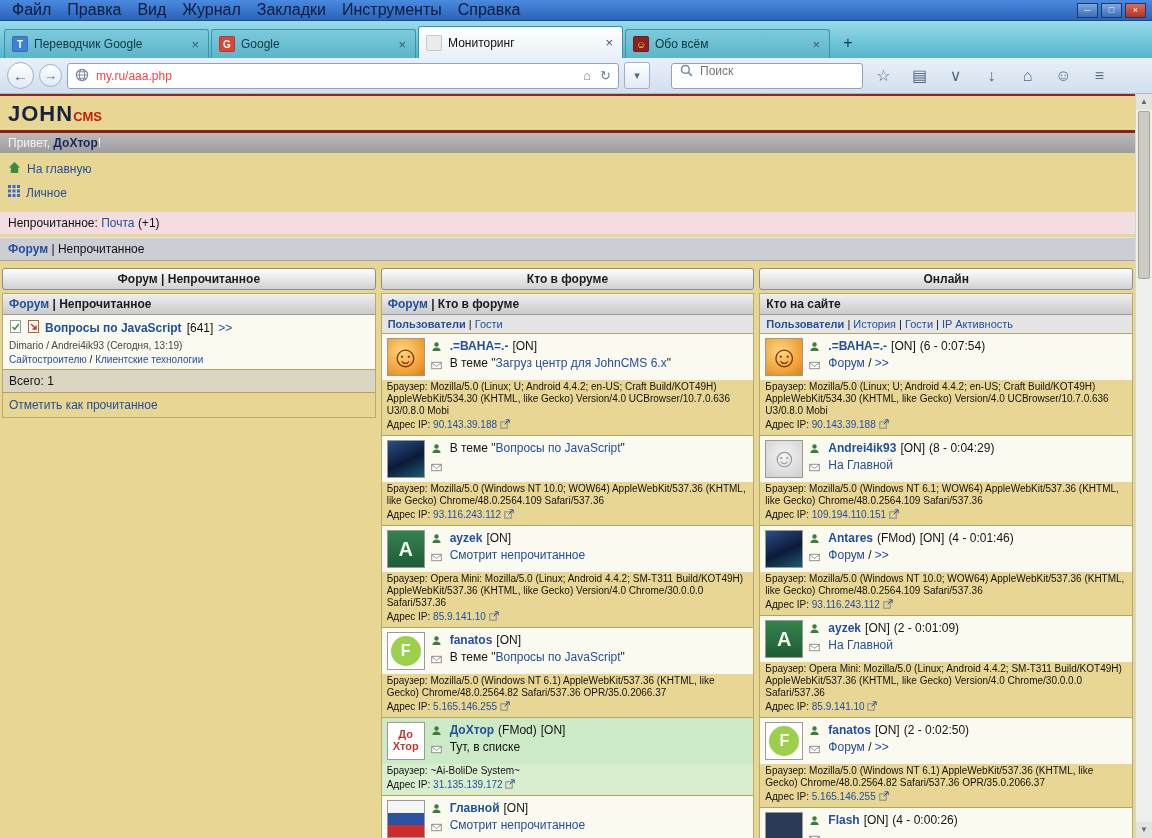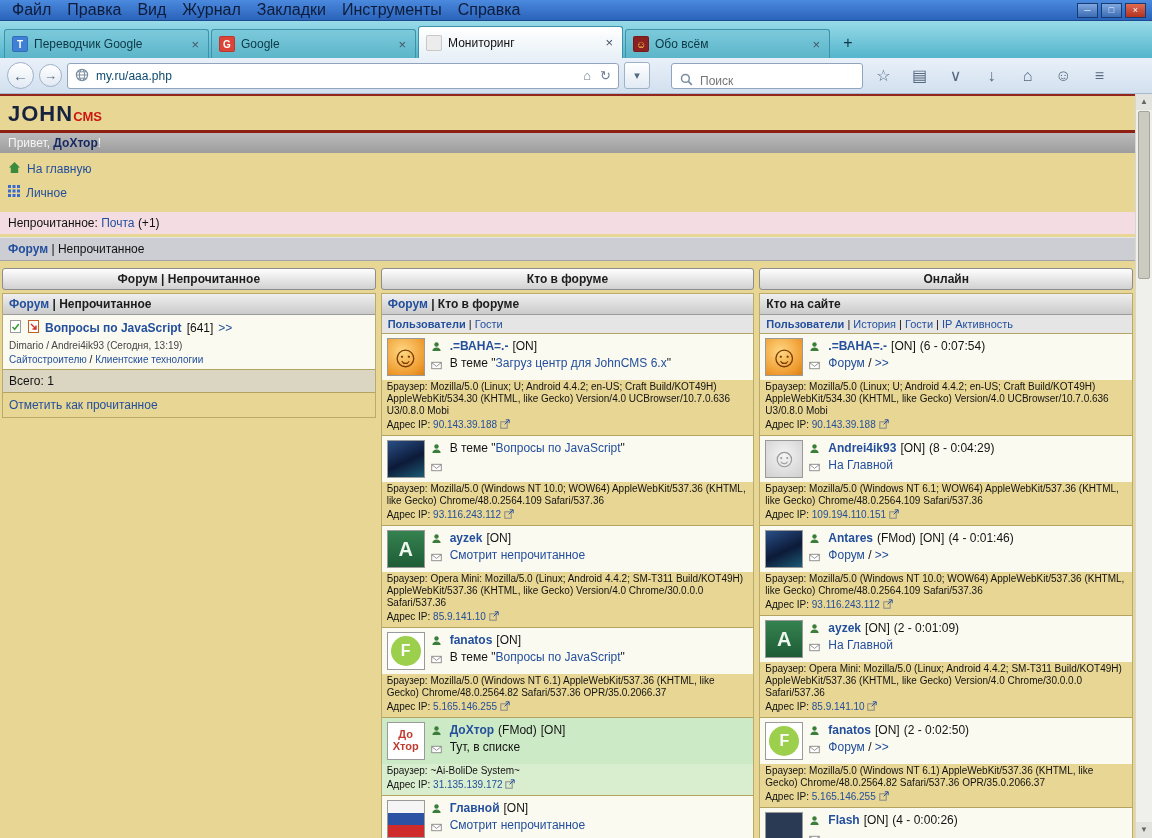--- a/index.html
+++ b/index.html
@@ -25,23 +25,23 @@
   .tab-label{flex:1;overflow:hidden;text-overflow:ellipsis;white-space:nowrap}
   .tab-close{color:#456;font-size:13px;line-height:13px;padding:0 2px;cursor:pointer}
   .newtab{width:26px;height:24px;margin:0 0 3px 3px;color:#0c3745;font-size:16px;display:flex;align-items:center;justify-content:center;border-radius:3px;cursor:pointer}
 
   
   .navbar{height:36px;flex:0 0 auto;background:linear-gradient(#e9f0f9,#d2e0ef);border-bottom:1px solid #a9bacd;display:flex;align-items:center;padding:0 7px;gap:5px}
   .navbtn{width:27px;height:27px;border:1px solid #9db1c7;border-radius:50%;background:linear-gradient(#ffffff,#e2eaf4);display:flex;align-items:center;justify-content:center;color:#53677e;font-size:15px;cursor:pointer;flex:0 0 auto}
   .navbtn.small{width:23px;height:23px;font-size:13px}
   .navbtn.sq{border-radius:3px;width:26px;font-size:11px}
   .urlbar{display:flex;align-items:center;width:552px;height:26px;background:#fff;border:1px solid #90a5bc;border-radius:3px;padding:0 5px;gap:5px;flex:0 0 auto}
-  .url-input{flex:1;border:none;outline:none;font-size:12px;color:#0c4a6e;font-family:"Liberation Sans",sans-serif;background:transparent}
+  .url-input{flex:1;border:none;outline:none;font-size:12px;color:#ef4444;font-family:"Liberation Sans",sans-serif;background:transparent}
   .urlic{color:#6d8095;font-size:13px;line-height:13px;cursor:pointer;padding:0 2px}
-  .searchbar{display:flex;align-items:flex-end;width:192px;height:26px;background:#fff;border:1px solid #90a5bc;border-radius:3px;padding:0 6px;gap:5px;margin-left:16px;flex:0 0 auto}
+  .searchbar{display:flex;align-items:flex-start;width:192px;height:26px;background:#fff;border:1px solid #90a5bc;border-radius:3px;padding:0 6px;gap:5px;margin-left:16px;flex:0 0 auto}
   .search-input{flex:1;border:none;outline:none;font-size:12px;color:#333;font-family:"Liberation Sans",sans-serif;background:transparent;min-width:0}
   .tool-ic{width:31px;height:28px;display:flex;align-items:center;justify-content:center;color:#55697f;font-size:16px;cursor:pointer;flex:0 0 auto}
 
   
   .viewport{flex:1;position:relative;overflow:hidden}
   .pagecol{position:absolute;top:0;left:0;right:17px;bottom:0;overflow:hidden;background:#e7d694;border-top:2px solid #93261c}
   .scrollbar{position:absolute;top:0;right:0;width:17px;bottom:0;background:#efefec;border-left:1px solid #d7d7d2;display:flex;flex-direction:column}
   .sb-btn{height:16px;color:#666;font-size:8px;text-align:center;line-height:16px;background:#e3e3df;cursor:pointer}
   .sb-thumb{height:168px;margin:1px 2px;background:#cbcbc2;border:1px solid #a5a599;border-radius:2px;cursor:pointer}
   .sb-spacer{flex:1}

